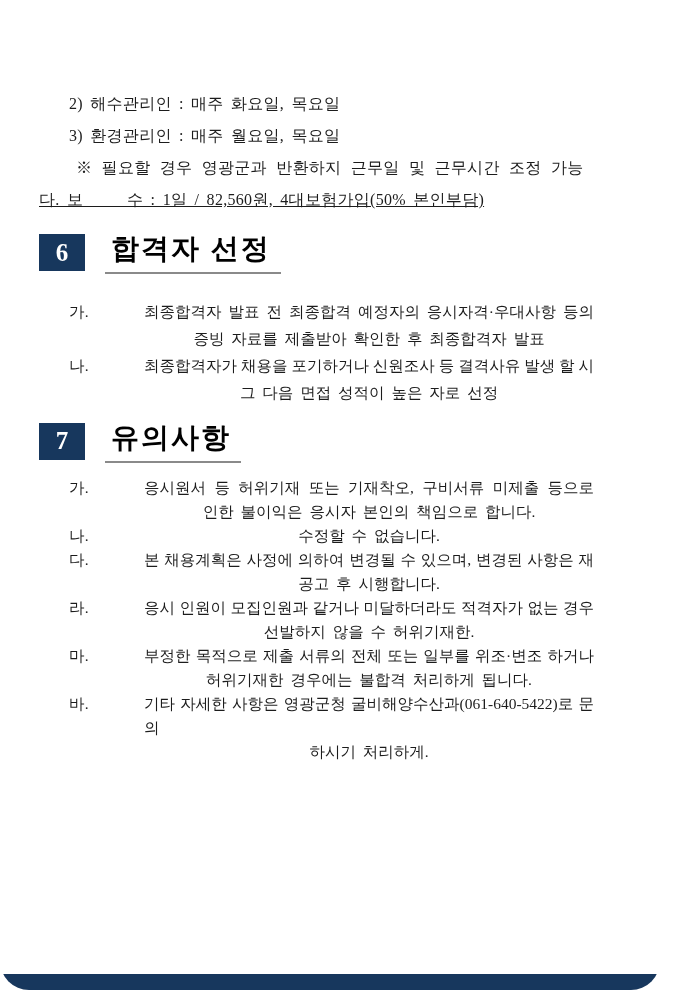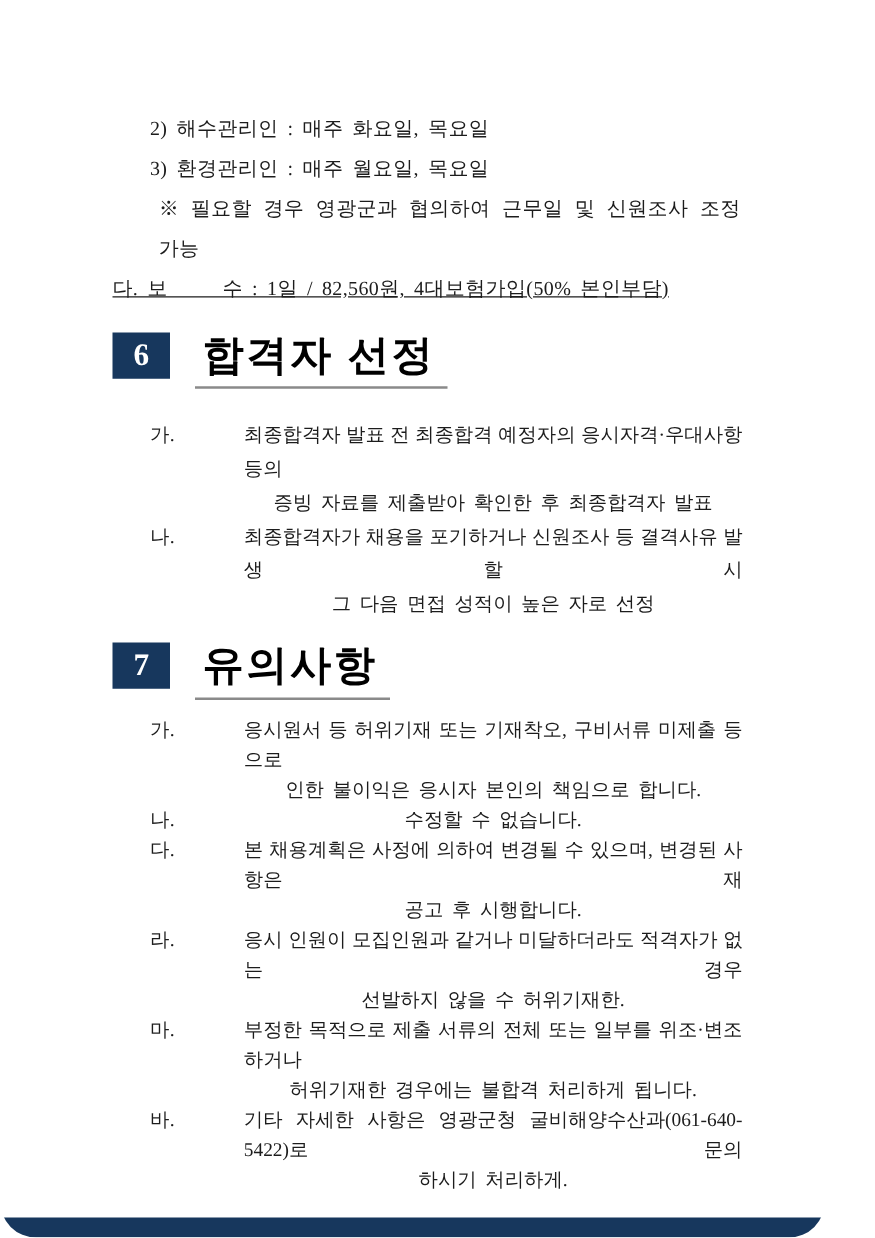--- a/index.html
+++ b/index.html
@@ -4,21 +4,21 @@
 <style>
   * { margin: 0; padding: 0; box-sizing: border-box; }
   html, body { background: #ffffff; }
   .page {
     position: relative;
     width: 660px;
     height: 990px;
     background: #ffffff;
     font-family: "Liberation Serif", "DejaVu Serif", serif;
     color: #1c1c1c;
-    padding: 88px 66px 0 90px;
+    padding: 88px 66px 0 39px;
     overflow: hidden;
     border-radius: 29px;
   }
   
   .intro { font-size: 16px; line-height: 32px; word-spacing: 3px; letter-spacing: 0.3px; }
   .intro .in1 { padding-left: 30px; }
   .intro .in2 { padding-left: 37px; word-spacing: 5px; }
   .intro .in0 { padding-left: 0; text-decoration: underline; }
   
   .section-header {
@@ -35,21 +35,21 @@
     align-items: center;
     justify-content: center;
     font-family: "Liberation Serif", "DejaVu Serif", serif;
     font-size: 25px;
     font-weight: 700;
     flex: 0 0 auto;
   }
   .section-title {
     margin-left: 20px;
     font-family: "Liberation Sans", "DejaVu Sans", sans-serif;
-    font-size: 33px;
+    font-size: 28px;
     font-weight: 800;
     letter-spacing: 2px;
     color: #000000;
     border-bottom: 2px solid #8a8a8a;
     padding: 0 10px 7px 6px;
     line-height: 1.1;
   }
   
   .items { margin-top: 24px; padding-left: 30px; }
   .items.tight { margin-top: 13px; }
@@ -75,21 +75,21 @@
   }
 </style>
 </head>
 <body>
 
 <div class="page">
 
   <div class="intro">
     <div class="in1">2) 해수관리인 : 매주 화요일, 목요일</div>
     <div class="in1">3) 환경관리인 : 매주 월요일, 목요일</div>
-    <div class="in2">※ 필요할 경우 영광군과 협의하여 근무일 및 신원조사 조정 가능</div>
+    <div class="in2">※ 필요할 경우 영광군과 반환하지 근무일 및 근무시간 조정 가능</div>
     <div class="in0">다. 보&nbsp;&nbsp;&nbsp;&nbsp;&nbsp;&nbsp;수 : 1일 / 82,560원, 4대보험가입(50% 본인부담)</div>
   </div>
 
   <div class="section-header">
     <div class="num-box">
       <span>6</span>
     </div>
     <div class="section-title">합격자 선정</div>
   </div>
 

